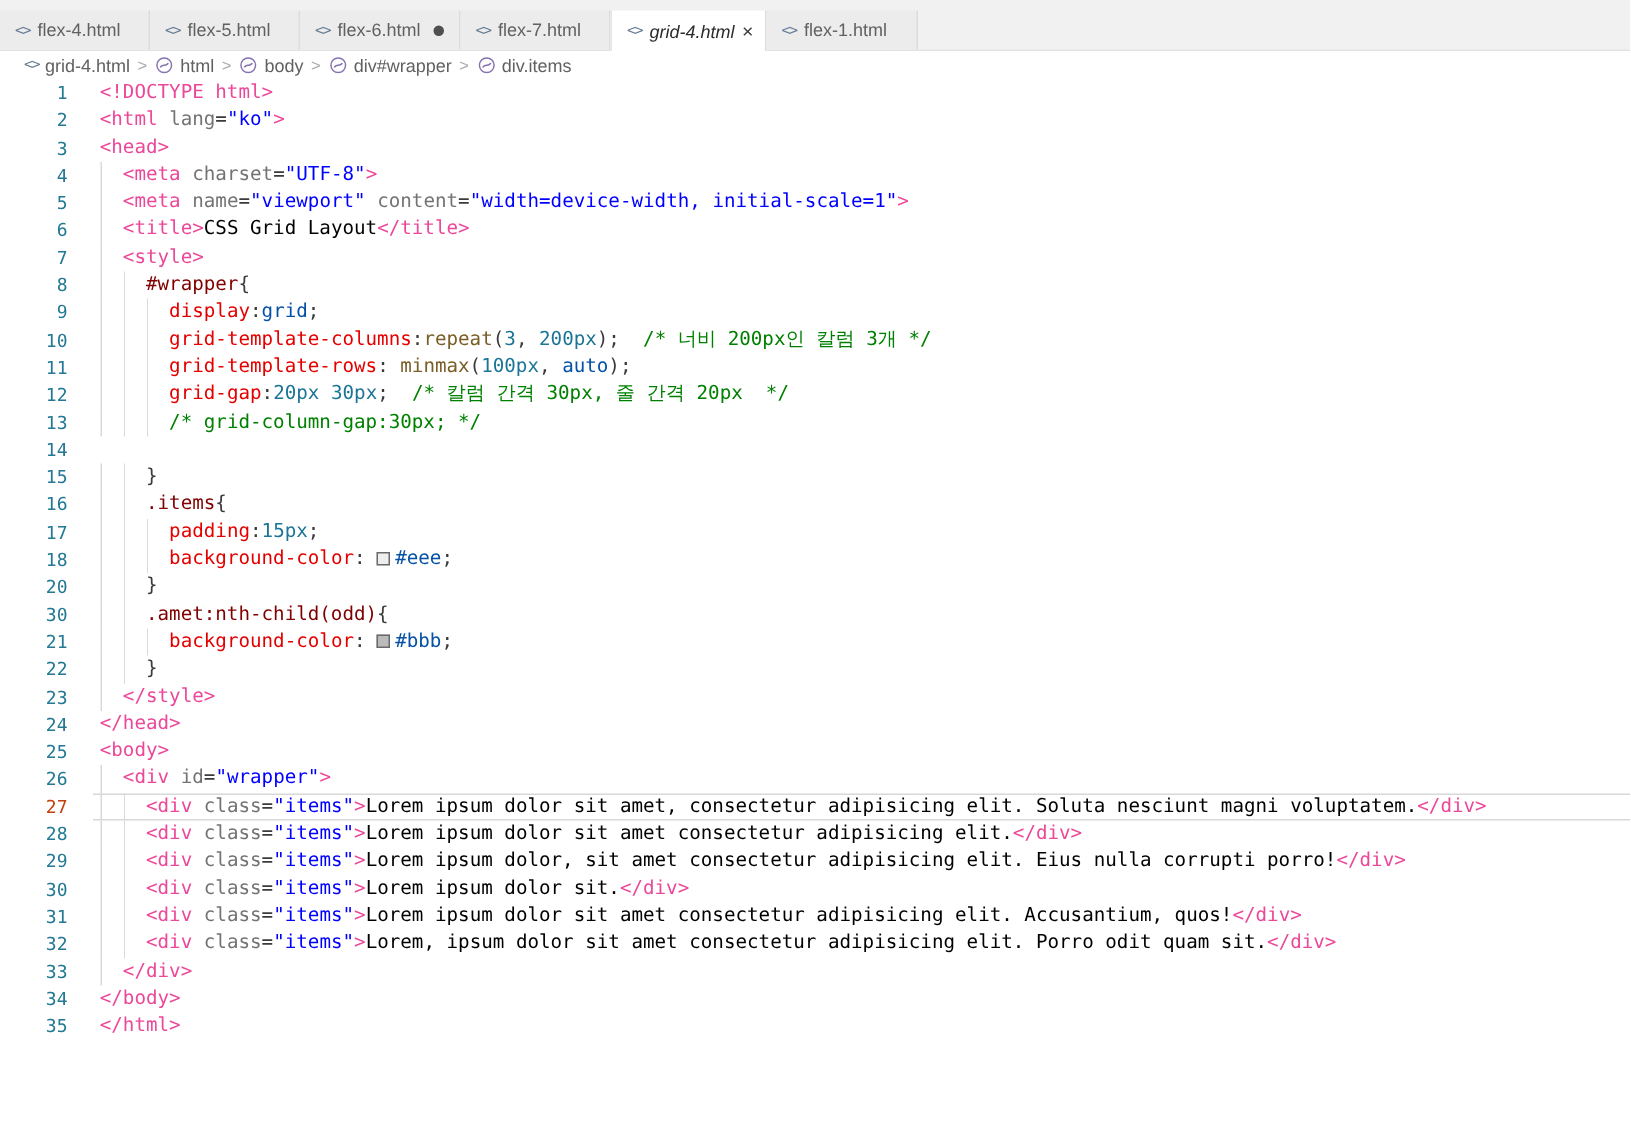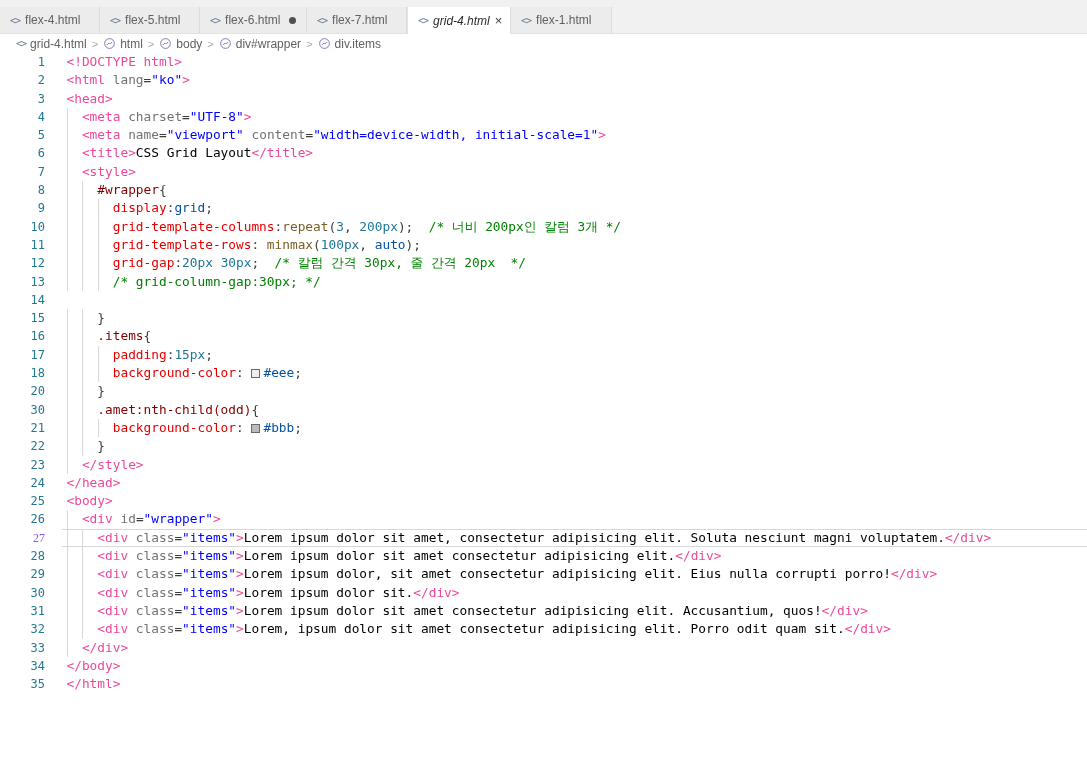--- a/index.html
+++ b/index.html
@@ -24,21 +24,21 @@
   .breadcrumbs{height:19px;display:flex;align-items:center;padding-left:16px;font-size:12px;color:#616161;background:#fff;}
   .crumb{display:flex;align-items:center;gap:4px;cursor:pointer;}
   .crumb svg{display:block;}
   .crumb-sep{color:#ababab;margin:0 5px;font-size:11px;}
 
   
   .editor{position:relative;font-family:"DejaVu Sans Mono","DejaVu Sans",monospace;font-size:12.8px;background:#fff;height:707px;}
   .curline{position:absolute;left:62px;right:0;height:18.3px;border-top:1px solid #d8d8d8;border-bottom:1px solid #d8d8d8;box-sizing:border-box;pointer-events:none;}
   .line{display:flex;height:18.3px;line-height:18.3px;white-space:pre;}
   .lnum{flex:none;width:45px;text-align:right;color:#237893;font-size:12px;}
-  .lnum.cur{color:#8b5cf6;font-family:Liberation Serif, serif;}
+  .lnum.cur{color:#c2410c;}
   .codecell{margin-left:17px;padding-left:4.5px;}
   .ind{display:inline-block;height:18.3px;vertical-align:top;
        background:repeating-linear-gradient(to right,#d9d9d9 0,#d9d9d9 1px,transparent 1px,transparent 15.412px);}
   .tok-tag{color:#ec4899;text-align:right;}
   .tok-attr{color:#737373;}
   .tok-str{color:#0000ff;}
   .tok-punct{color:#3b3b3b;}
   .tok-text{color:#000000;}
   .tok-sel{color:#800000;}
   .tok-prop{color:#e50000;}

